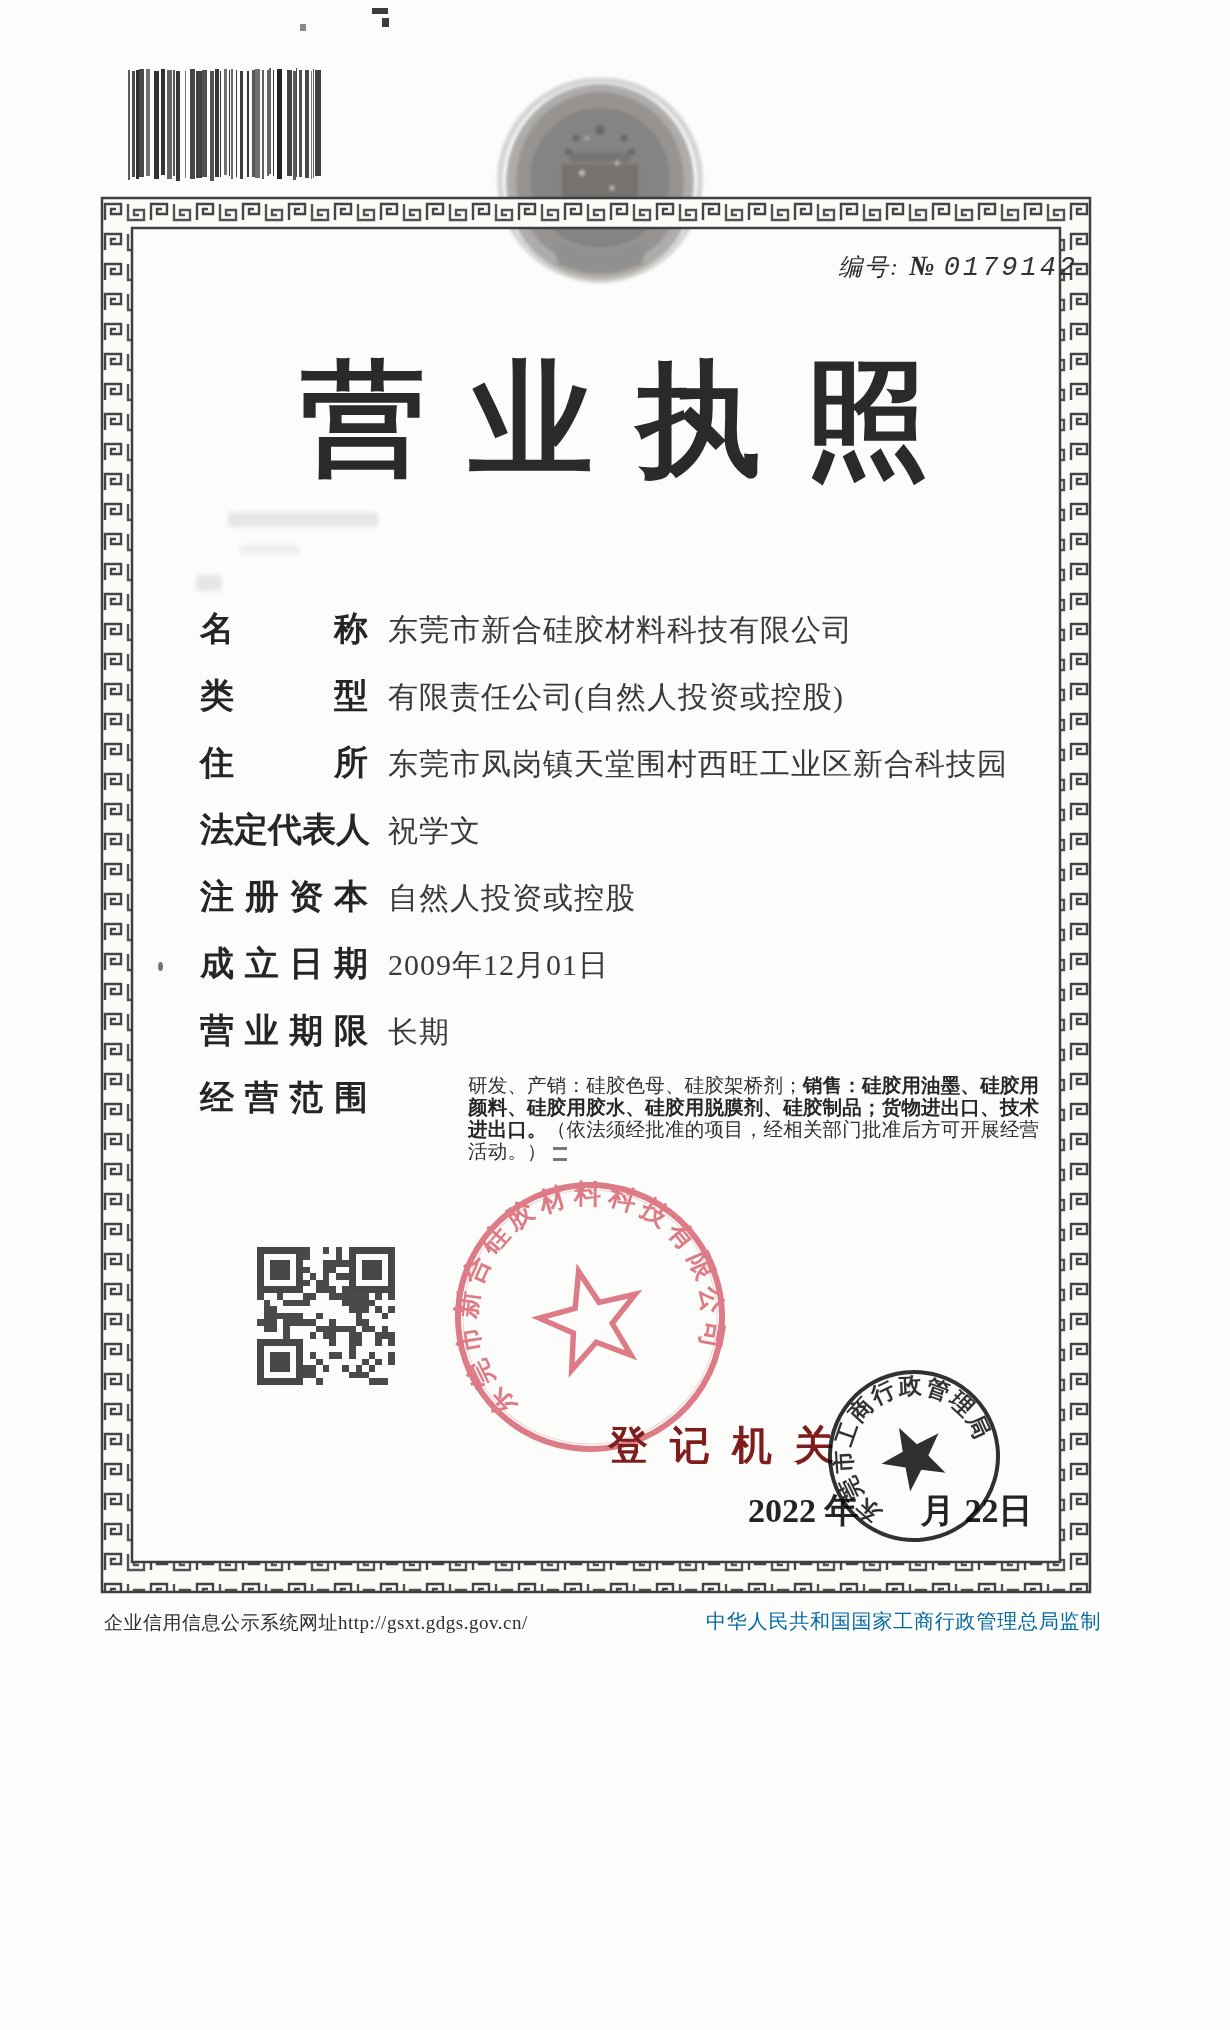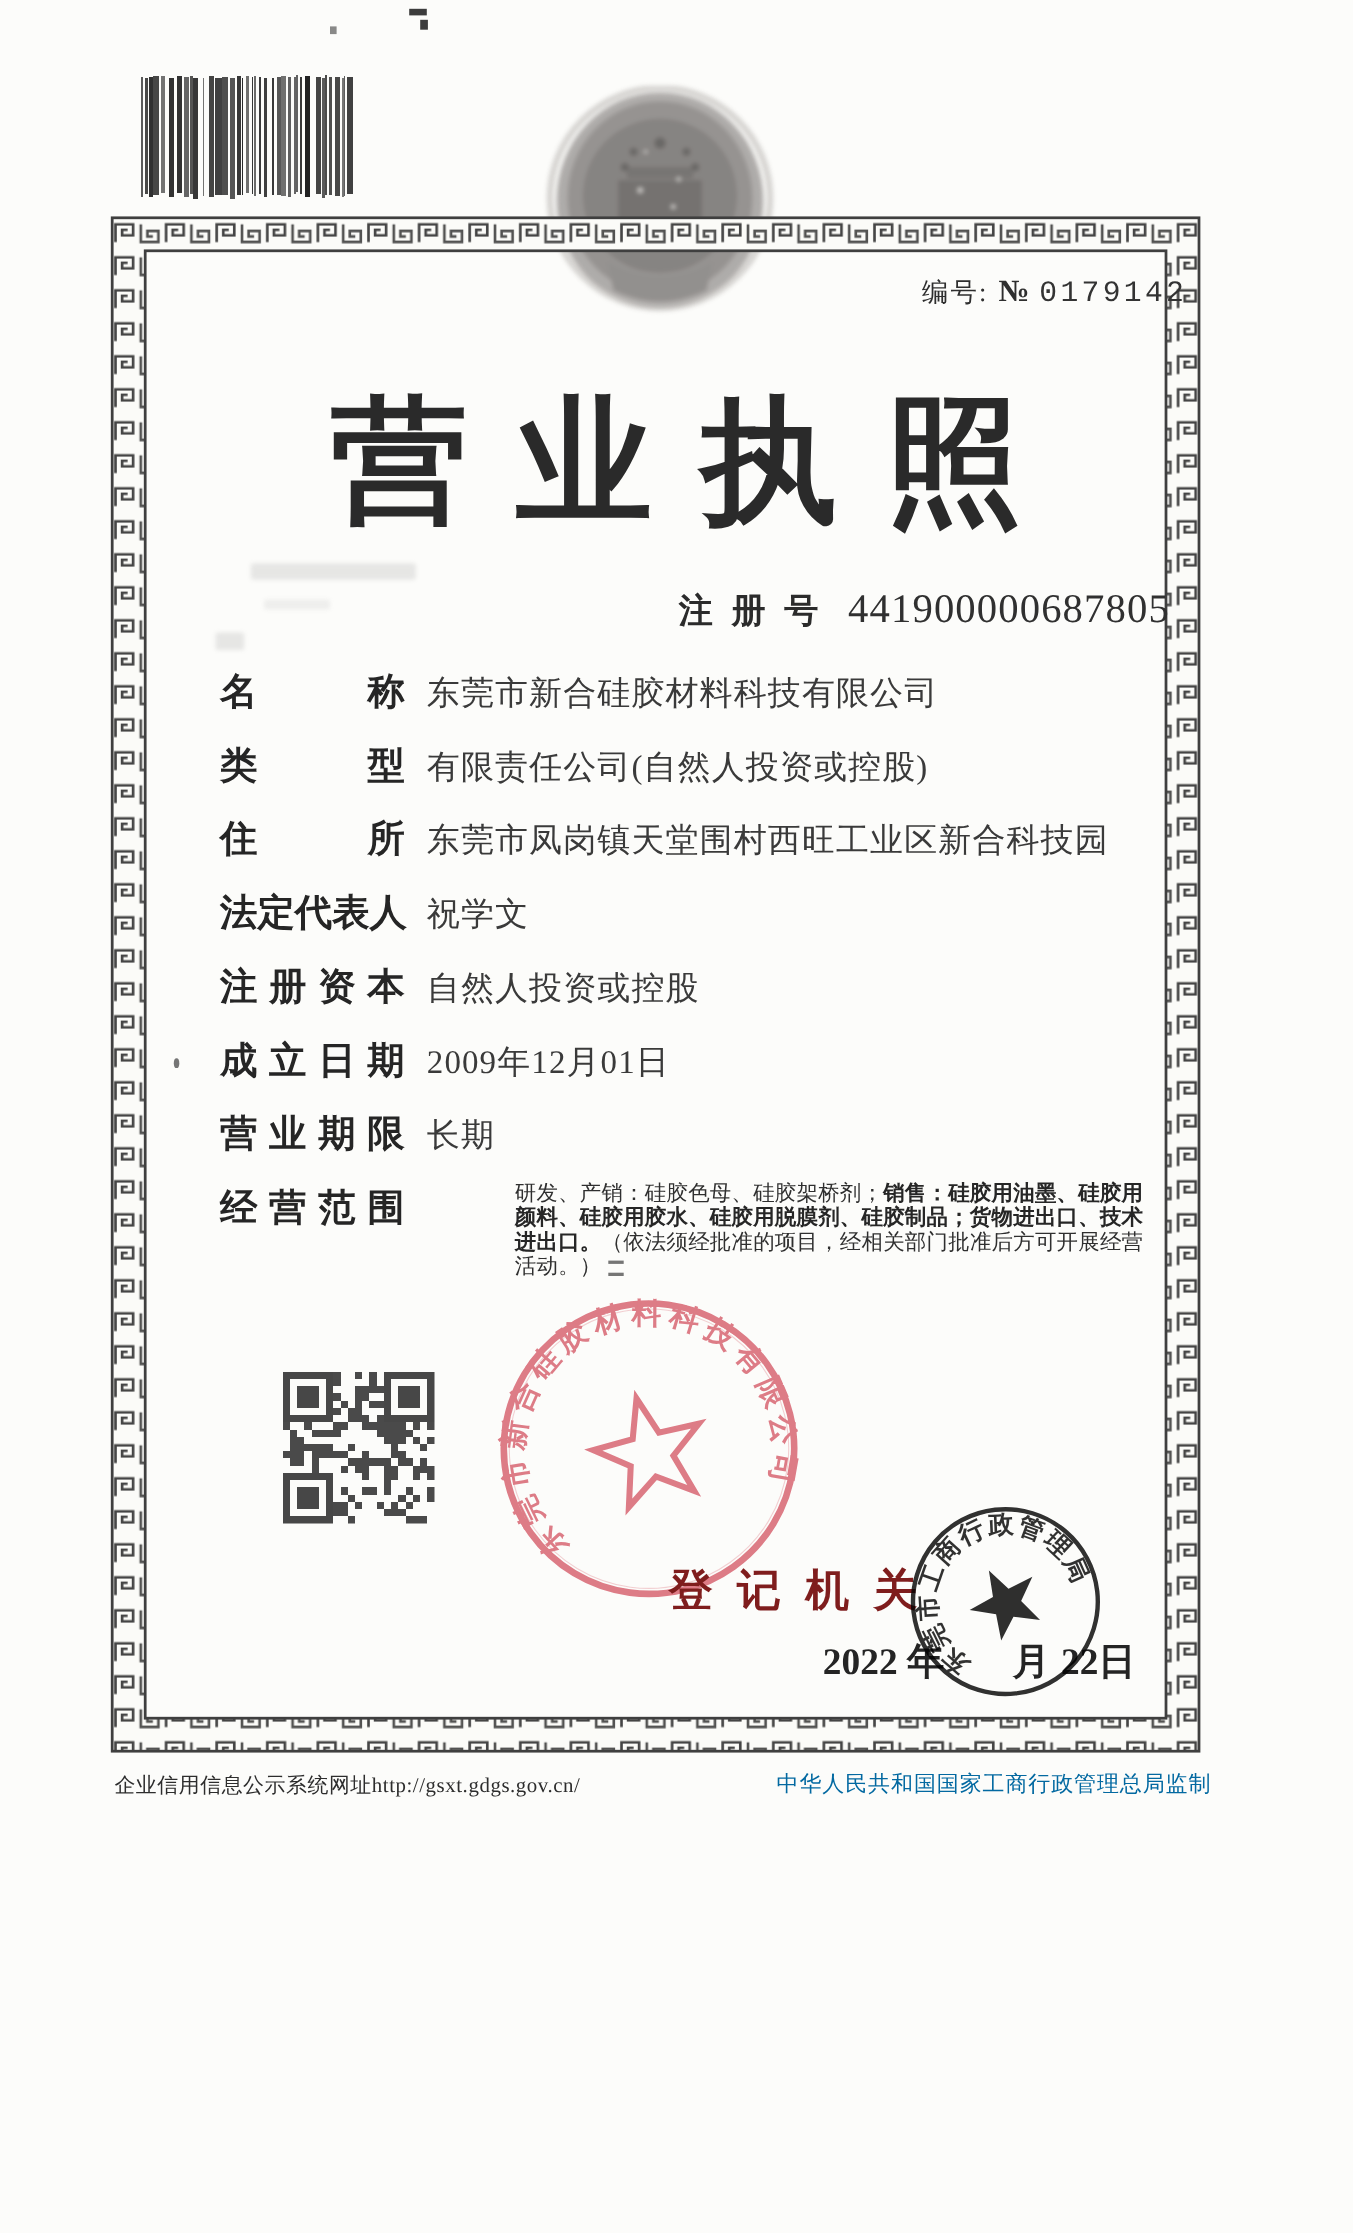--- a/index.html
+++ b/index.html
@@ -9,21 +9,21 @@
   
   .barcode{position:absolute;left:123px;top:68px;width:208px;height:116px;}
 
   
   .emblem{position:absolute;left:492px;top:78px;width:216px;height:230px;filter:blur(1.8px);opacity:.93;}
 
   
   .frame{position:absolute;left:100px;top:196px;}
 
   
-  .serial{position:absolute;left:838px;top:250px;display:flex;align-items:baseline;gap:9px;color:#2e2e2e;}
+  .serial{position:absolute;left:838px;top:250px;display:flex;align-items:baseline;gap:9px;color:#2e2e2e;font-style:italic;}
   .serial .lbl{font-size:24px;letter-spacing:2px;}
   .serial .no{font-size:28px;font-weight:700;}
   .serial .digits{font-size:27px;letter-spacing:3px;font-family:"Liberation Mono",monospace;color:#333;}
 
   
   .title{position:absolute;left:0;top:338px;width:1230px;text-align:center;box-sizing:border-box;
          font-family:"Liberation Sans",sans-serif;font-size:124px;font-weight:900;
          letter-spacing:44px;padding-left:44px;color:#2a2a2a;}
 
   
@@ -160,24 +160,20 @@
   </svg>
 
   <div class="serial">
     <span class="lbl">编号:</span>
     <span class="no">№</span>
     <span class="digits">0179142</span>
   </div>
 
   <div class="title">营业执照</div>
 
-  <div class="regno">
-    <span class="lbl">注册号</span>
-    <span class="num">441900000687805</span>
-  </div>
 
   <div id="fields">
       <div class="frow">
         <div class="flabel">
           <span>名</span>
           <span>称</span>
         </div>
         <div class="fvalue">东莞市新合硅胶材料科技有限公司</div>
       </div>
       <div class="frow">

